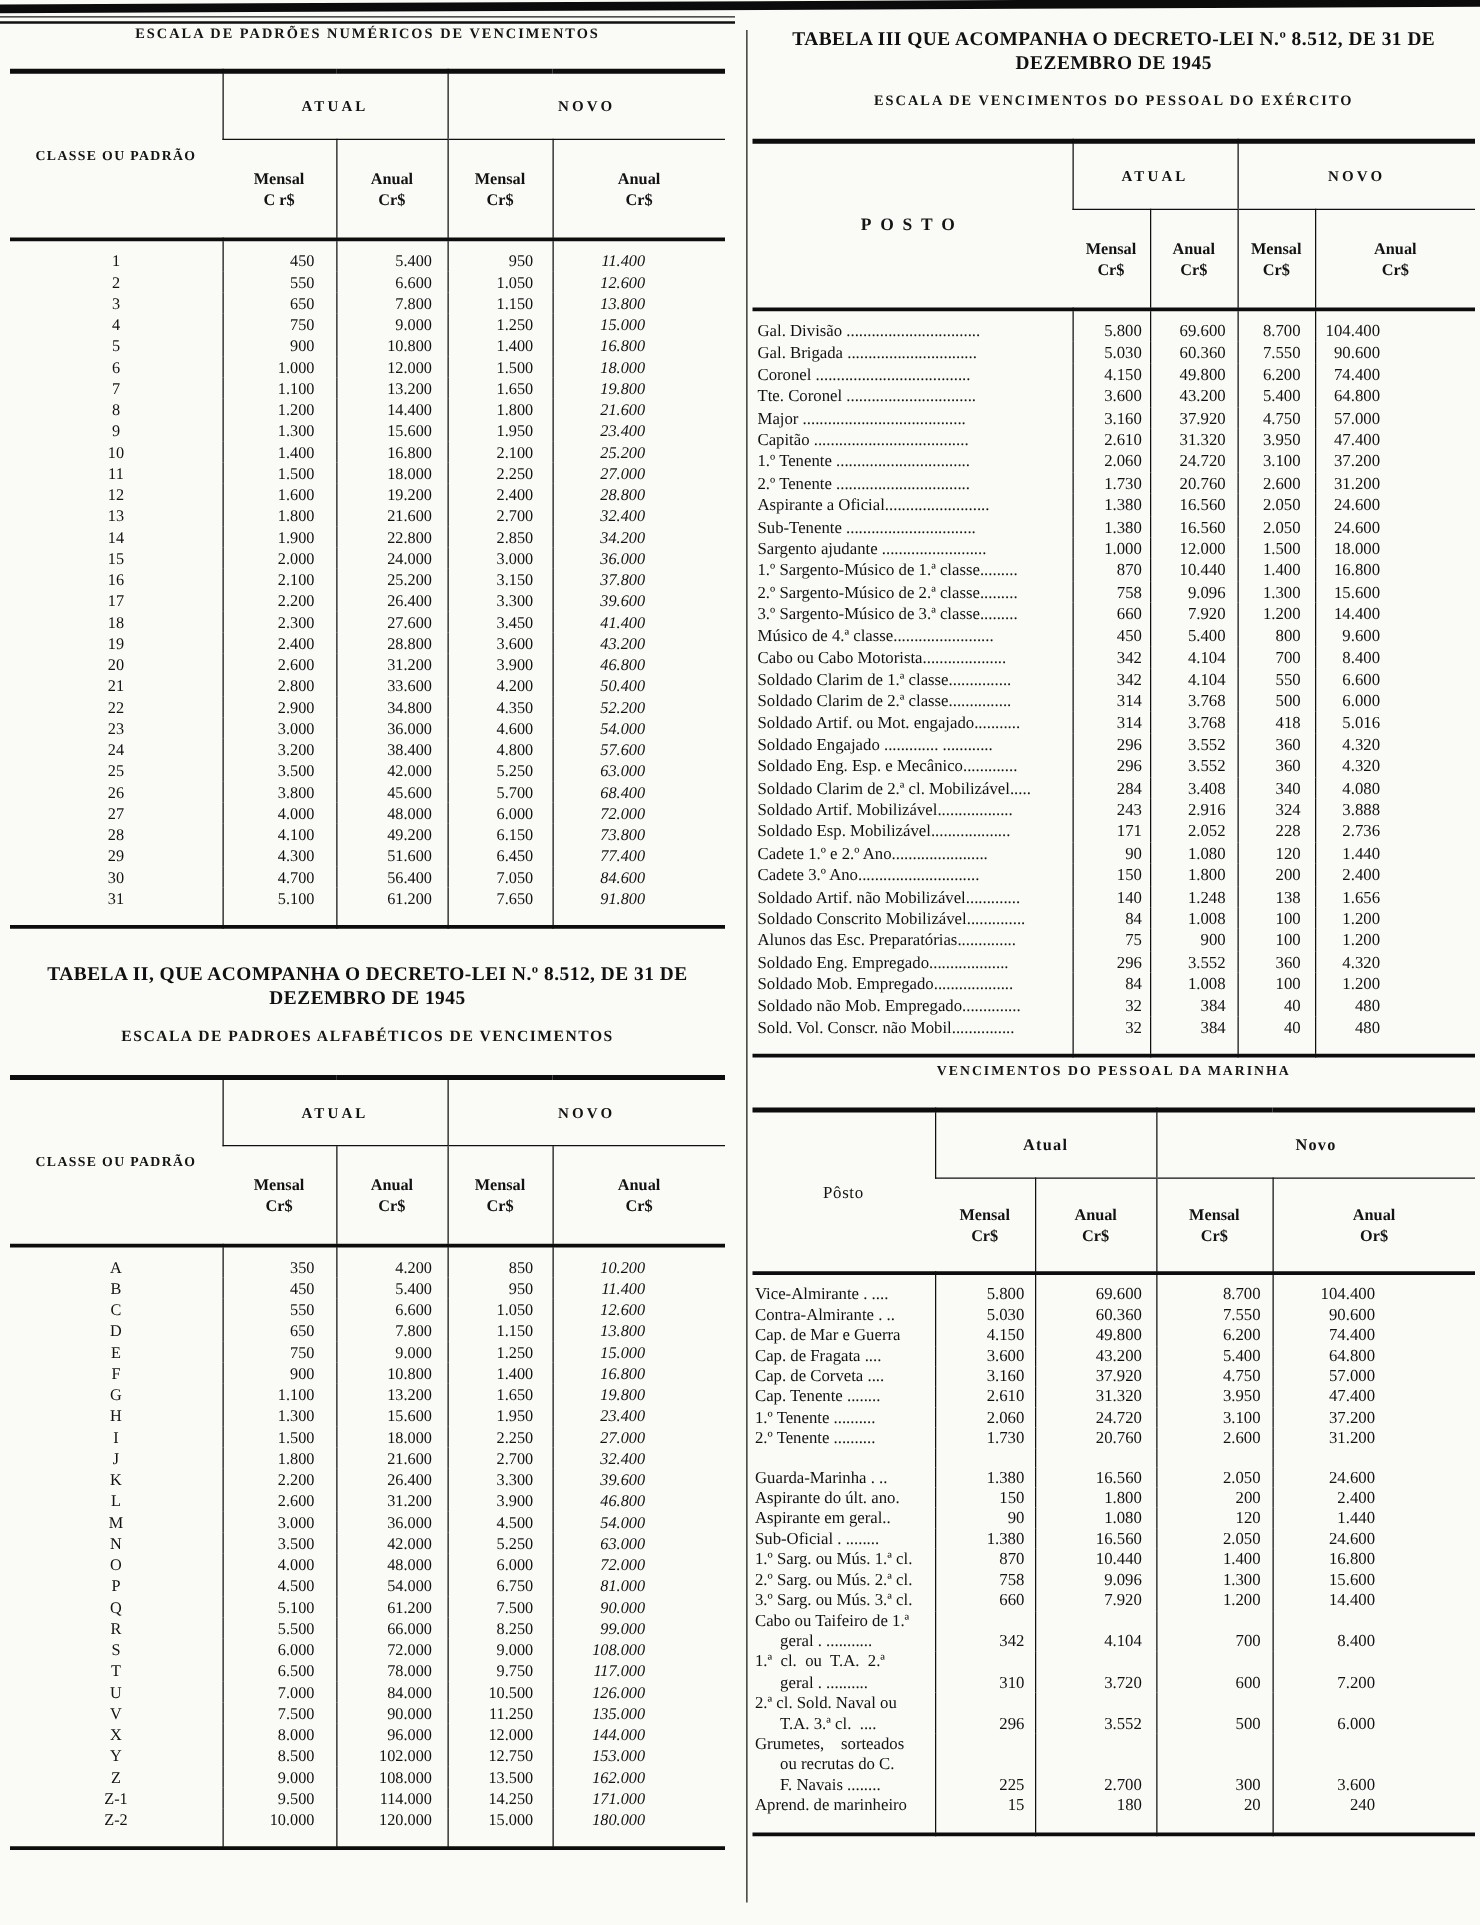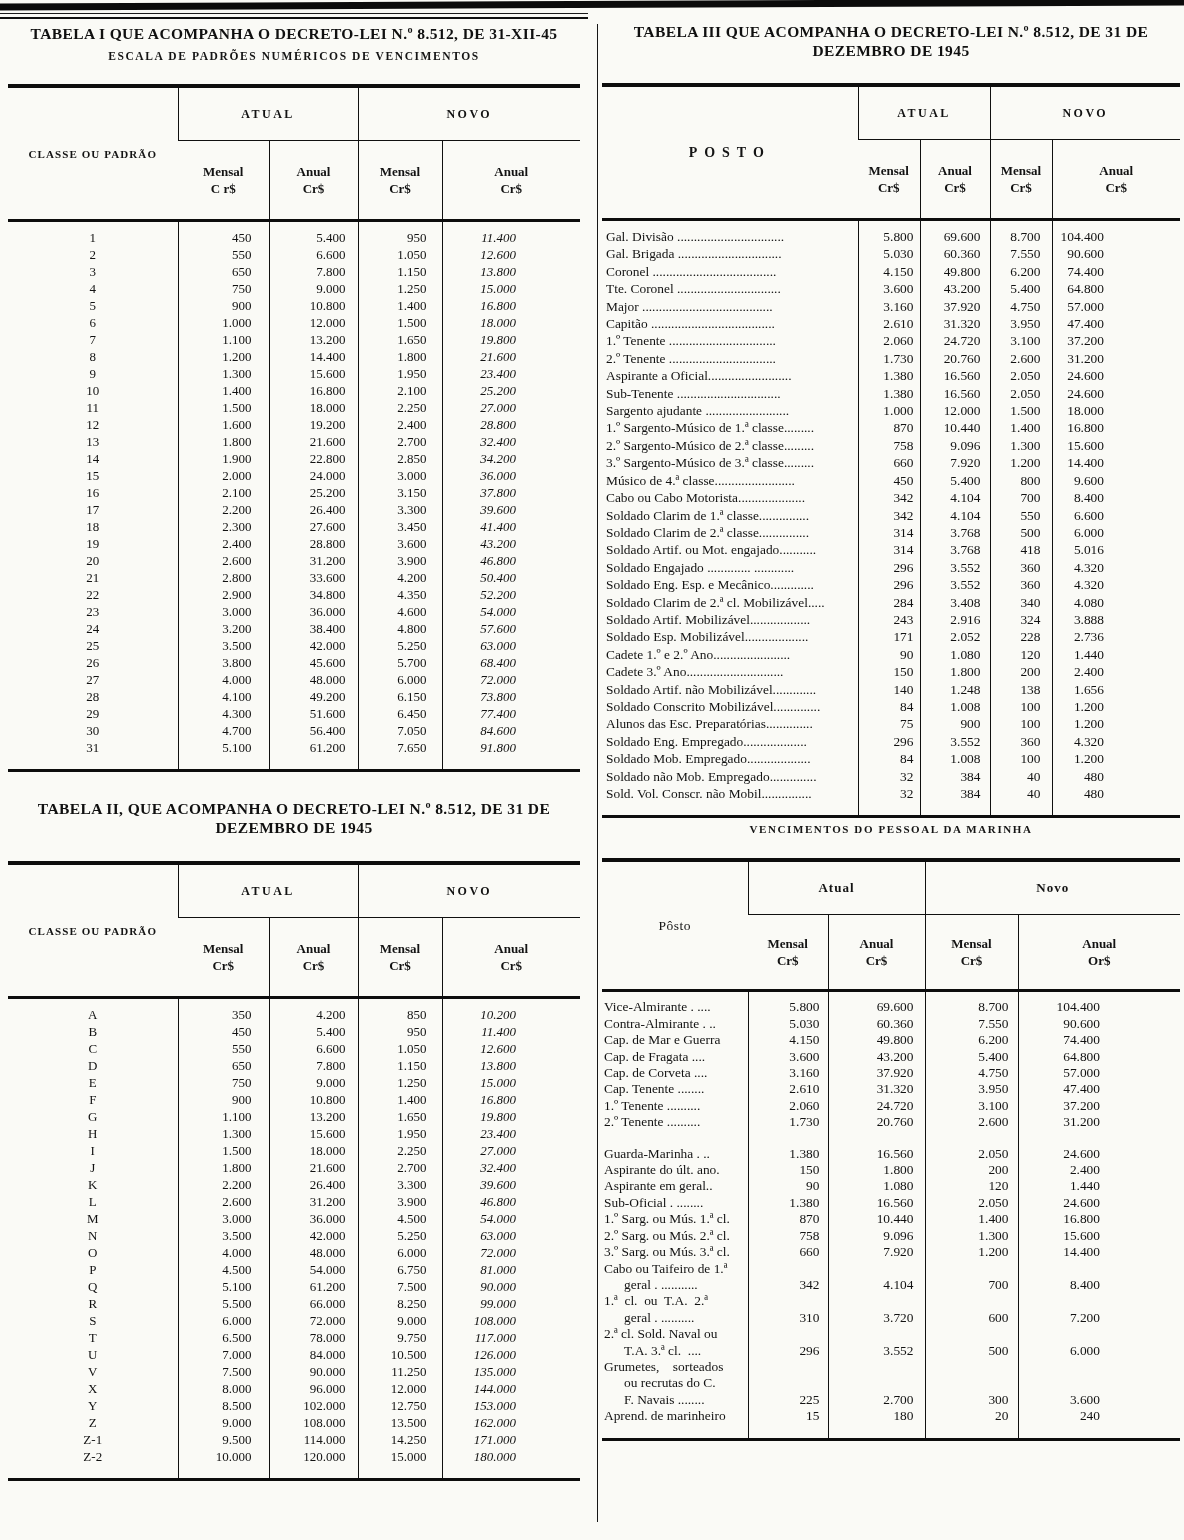--- a/index.html
+++ b/index.html
@@ -120,21 +120,20 @@
 <div class="page">
 
   <div class="top-bar"></div>
   <div class="top-line-a"></div>
   <div class="top-line-b"></div>
   <div class="col-divider"></div>
 
   <div class="col col-left">
 
     <section class="t1">
-      <div class="tbl-title">TABELA I QUE ACOMPANHA O DECRETO-LEI N.º 8.512, DE 31-XII-45</div>
       <div class="tbl-subtitle">ESCALA DE PADRÕES NUMÉRICOS DE VENCIMENTOS</div>
       <table class="dtable">
         <colgroup>
           <col style="width:170px">
             <col style="width:91px">
             <col style="width:89px">
             <col style="width:84px">
             <col style="width:138px">
         </colgroup>
         <thead>
@@ -372,20 +371,21 @@
               <td>7.650</td>
               <td>91.800</td>
             </tr>
           </tbody>
       </table>
     </section>
 
     <section class="t2">
       <div class="tbl-title">TABELA II, QUE ACOMPANHA O DECRETO-LEI N.º 8.512, DE 31 DE
 DEZEMBRO DE 1945</div>
+      <div class="tbl-subtitle">ESCALA DE PADROES ALFABÉTICOS DE VENCIMENTOS</div>
       <table class="dtable">
         <colgroup>
           <col style="width:170px">
             <col style="width:91px">
             <col style="width:89px">
             <col style="width:84px">
             <col style="width:138px">
         </colgroup>
         <thead>
           <tr class="grouprow">
@@ -598,20 +598,21 @@
       </table>
     </section>
 
   </div>
 
   <div class="col col-right">
 
     <section class="t3">
       <div class="tbl-title">TABELA III QUE ACOMPANHA O DECRETO-LEI N.º 8.512, DE 31 DE
 DEZEMBRO DE 1945</div>
+      <div class="tbl-subtitle">ESCALA DE VENCIMENTOS DO PESSOAL DO EXÉRCITO</div>
       <table class="dtable">
         <colgroup>
           <col style="width:256px">
             <col style="width:62px">
             <col style="width:70px">
             <col style="width:62px">
             <col style="width:128px">
         </colgroup>
         <thead>
           <tr class="grouprow">

